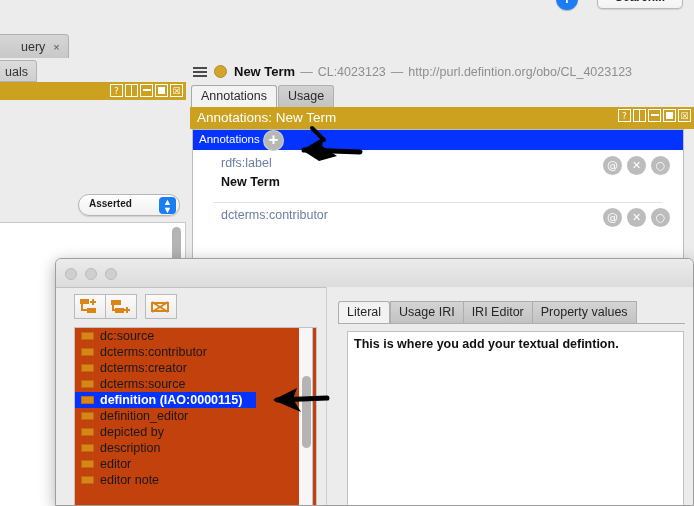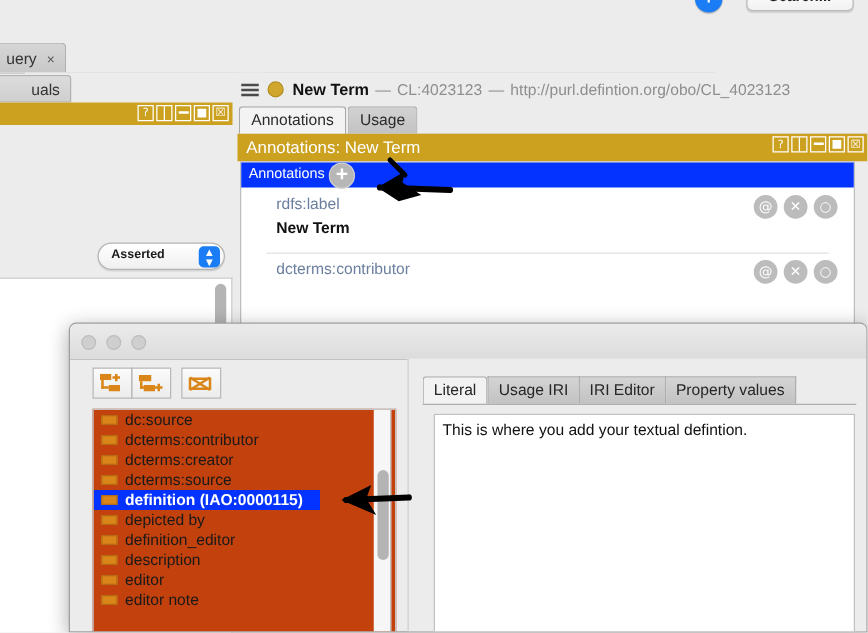--- a/index.html
+++ b/index.html
@@ -50,21 +50,21 @@
     font-weight: bold;
     color: #242424;
     text-align: center;
     line-height: 22px;
     overflow: hidden;
   }
 
   
   .tabstrip-outer {
     position: absolute;
-    left: 0; top: 32px;
+    left: 16px; top: 32px;
     width: 572px; height: 26px;
     background: #ececec;
     border-bottom: 1px solid #c4c4c4;
   }
   .tab-cut {
     position: absolute;
     left: -30px; top: 2px;
     height: 24px;
     padding: 0 8px 0 34px;
     background: linear-gradient(#d6d6d6,#c8c8c8);
@@ -80,21 +80,20 @@
     margin-left: 8px;
     color: #555;
     font-size: 11px;
   }
 
   .subtab-strip {
     position: absolute;
     left: 0; top: 58px;
     width: 190px; height: 24px;
     background: #ececec;
-    margin-left: 20px;
   }
   .subtab-cut {
     position: absolute;
     left: -26px; top: 2px;
     height: 22px;
     padding: 0 8px 0 30px;
     background: linear-gradient(#dcdcdc,#cfcfcf);
     border: 1px solid #b3b3b3;
     border-radius: 3px 3px 0 0;
     font-size: 12.5px;
@@ -523,21 +522,21 @@
   .dlg-textarea {
     position: absolute;
     left: 20px; top: 44px;
     width: 337px; height: 176px;
     background: #ffffff;
     border: 1px solid #c0c0c0;
     box-sizing: border-box;
     padding: 5px 6px;
     font-size: 12.5px;
     color: #111;
-    font-weight: normal;
+    font-weight: bold;
     line-height: 15px;
   }
 
   
   .arrow {
     position: absolute;
     pointer-events: none;
   }
 </style>
 </head>
@@ -695,25 +694,25 @@
     <div class="li">
         <span class="swatch"></span>
         <span>dcterms:source</span>
       </div>
     <div class="li selected">
         <span class="swatch"></span>
         <span>definition (IAO:0000115)</span>
       </div>
     <div class="li">
         <span class="swatch"></span>
+        <span>definition_editor</span>
+      </div>
+    <div class="li">
+        <span class="swatch"></span>
         <span>depicted by</span>
-      </div>
-    <div class="li">
-        <span class="swatch"></span>
-        <span>definition_editor</span>
       </div>
     <div class="li">
         <span class="swatch"></span>
         <span>description</span>
       </div>
     <div class="li">
         <span class="swatch"></span>
         <span>editor</span>
       </div>
     <div class="li">

